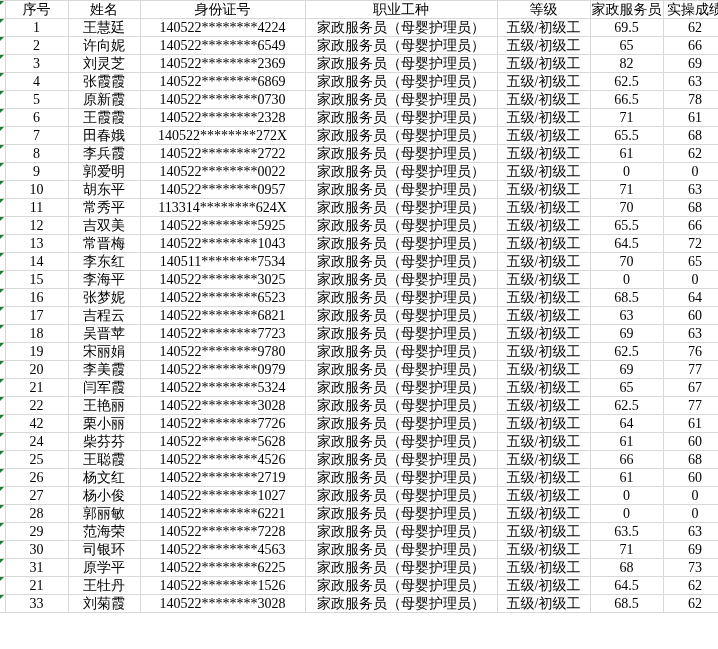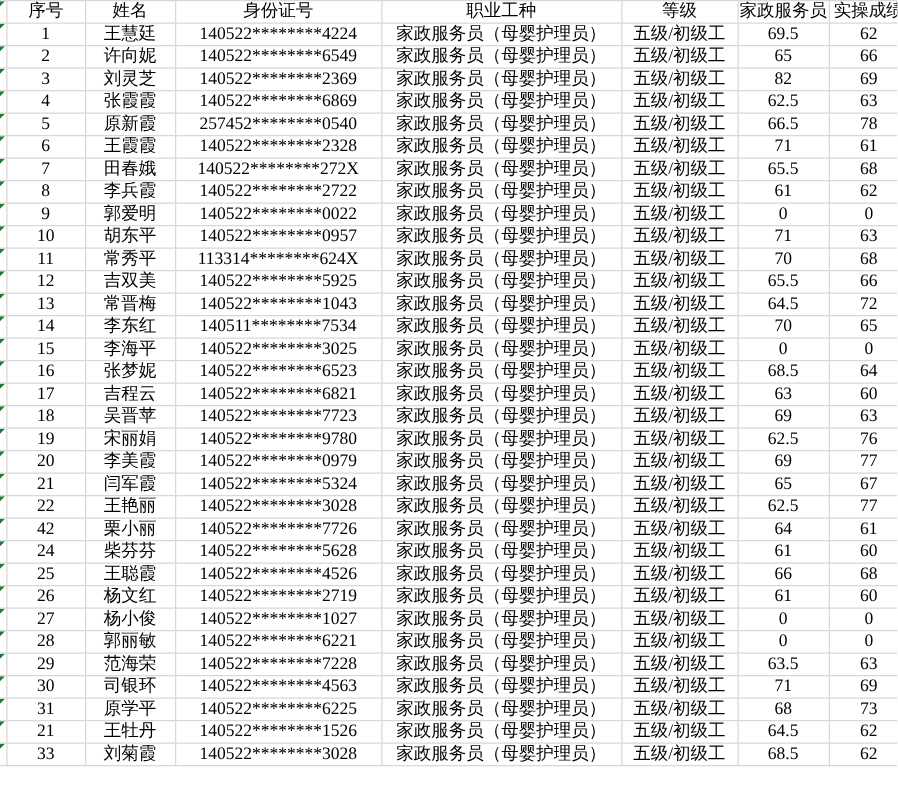--- a/index.html
+++ b/index.html
@@ -119,21 +119,21 @@
     <td>五级/初级工</td>
     <td class="numcell">62.5</td>
     <td class="numcell">63</td>
   </tr>
         <tr>
     <td class="sliver">
             <span class="tri"></span>
           </td>
     <td>5</td>
     <td>原新霞</td>
-    <td class="idcell">257452********0540</td>
+    <td class="idcell">140522********0730</td>
     <td>家政服务员（母婴护理员）</td>
     <td>五级/初级工</td>
     <td class="numcell">66.5</td>
     <td class="numcell">78</td>
   </tr>
         <tr>
     <td class="sliver">
             <span class="tri"></span>
           </td>
     <td>6</td>

